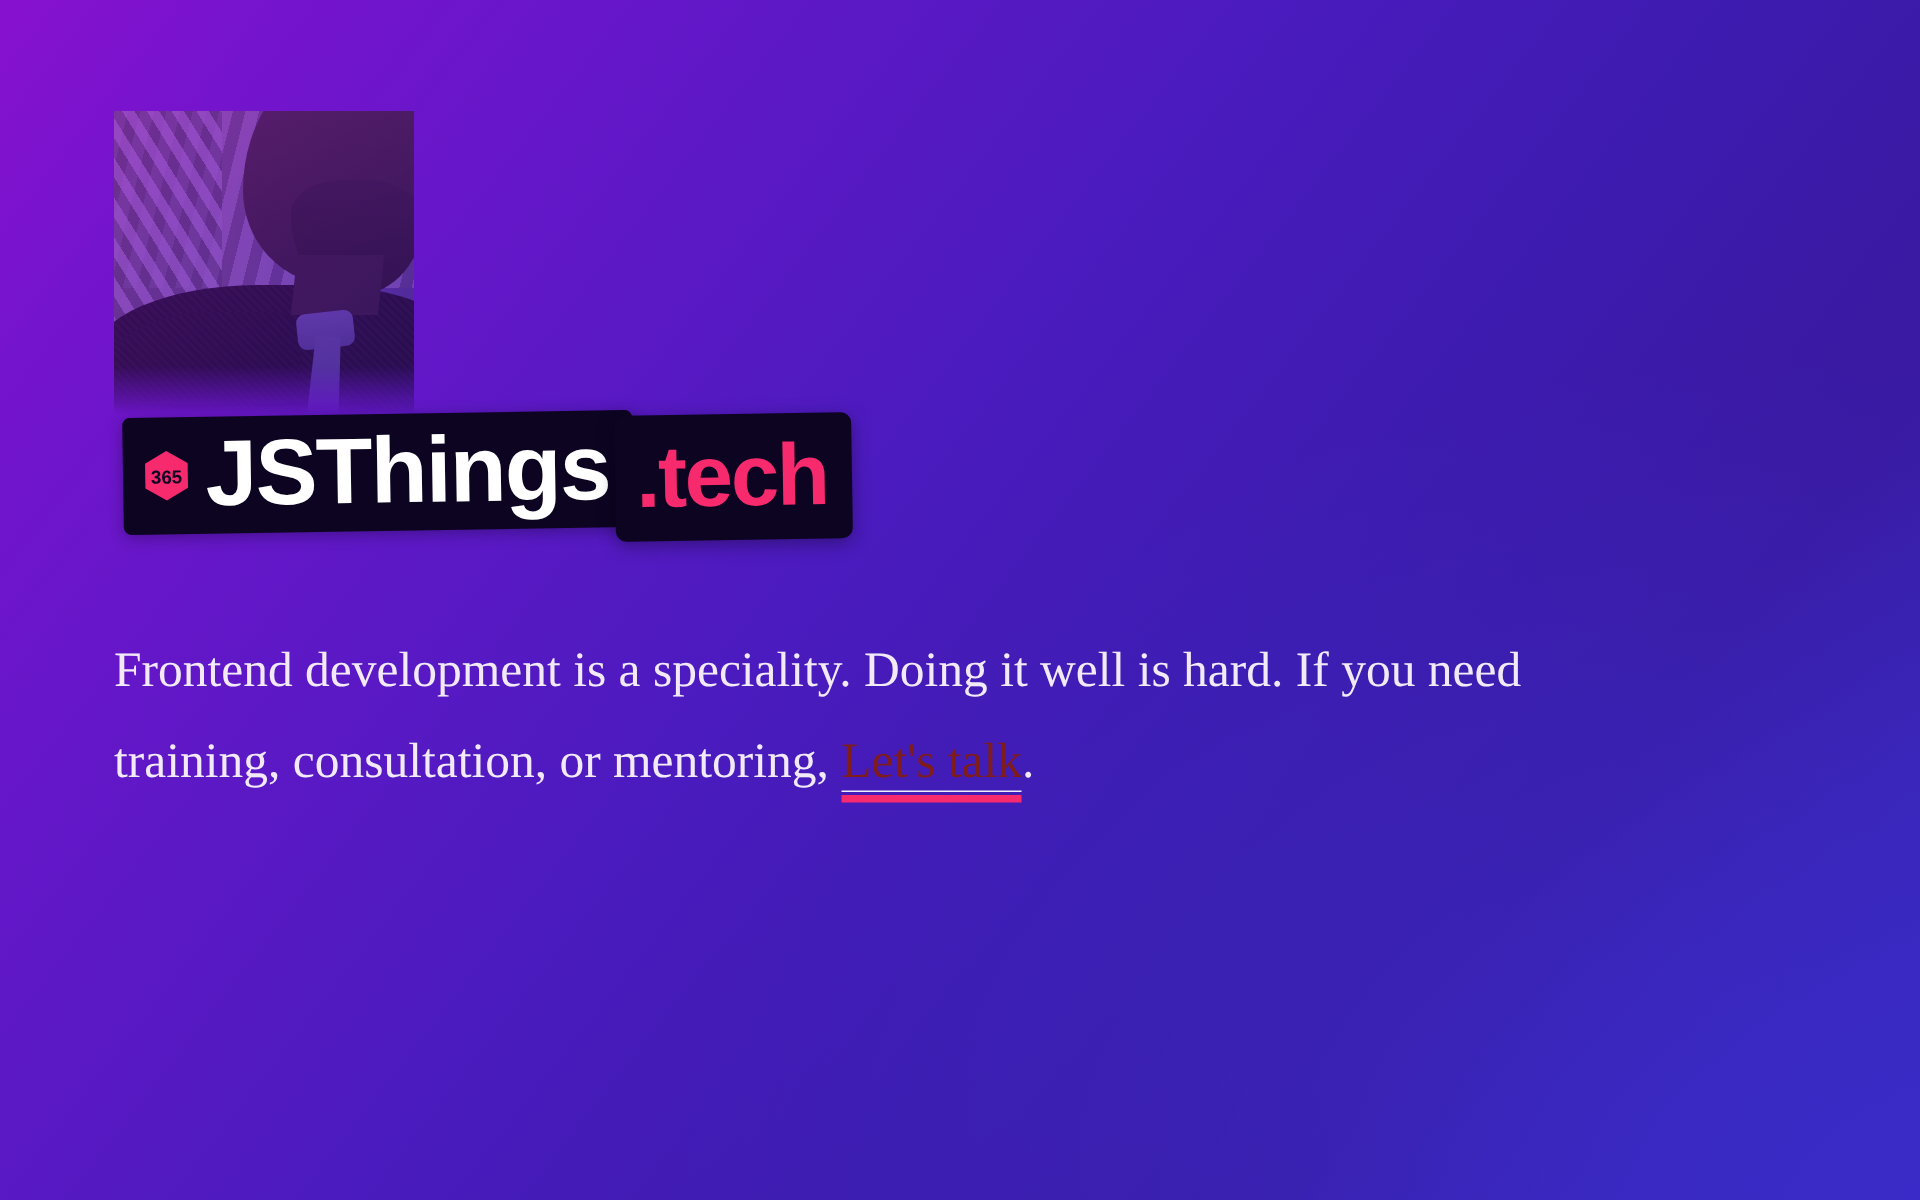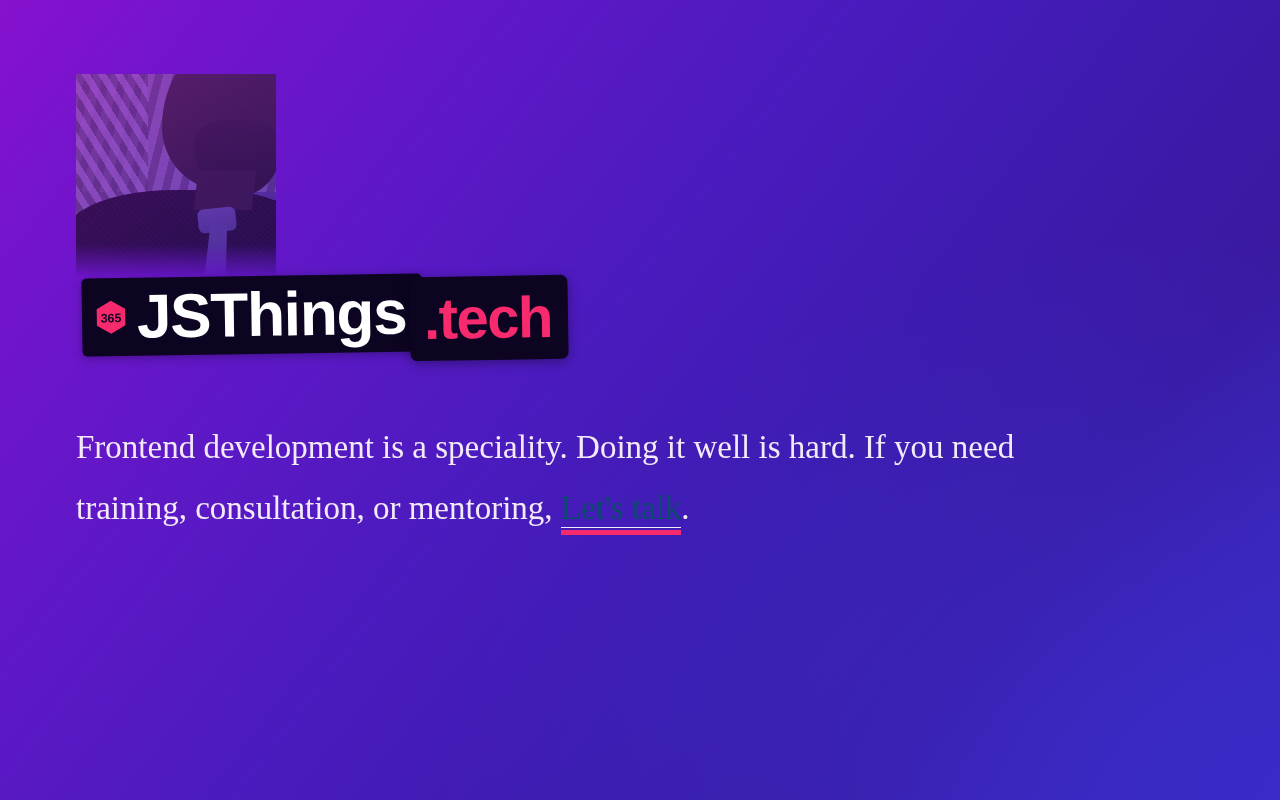--- a/index.html
+++ b/index.html
@@ -187,21 +187,21 @@
     position: absolute;
     left: 76px;
     top: 384px;
     width: 950px;
     font-family: "Liberation Serif", serif;
     font-size: 33px;
     line-height: 61px;
     color: #f2eaf8;
   }
   .lets-talk-link {
-    color: #0c4a6e;
+    color: #7f1d1d;
     text-decoration: none;
     position: relative;
     border-bottom: 1px solid rgba(255,255,255,0.92);
     padding-bottom: 1px;
   }
   .lets-talk-link::after {
     content: "";
     position: absolute;
     left: 0;
     right: 0;

